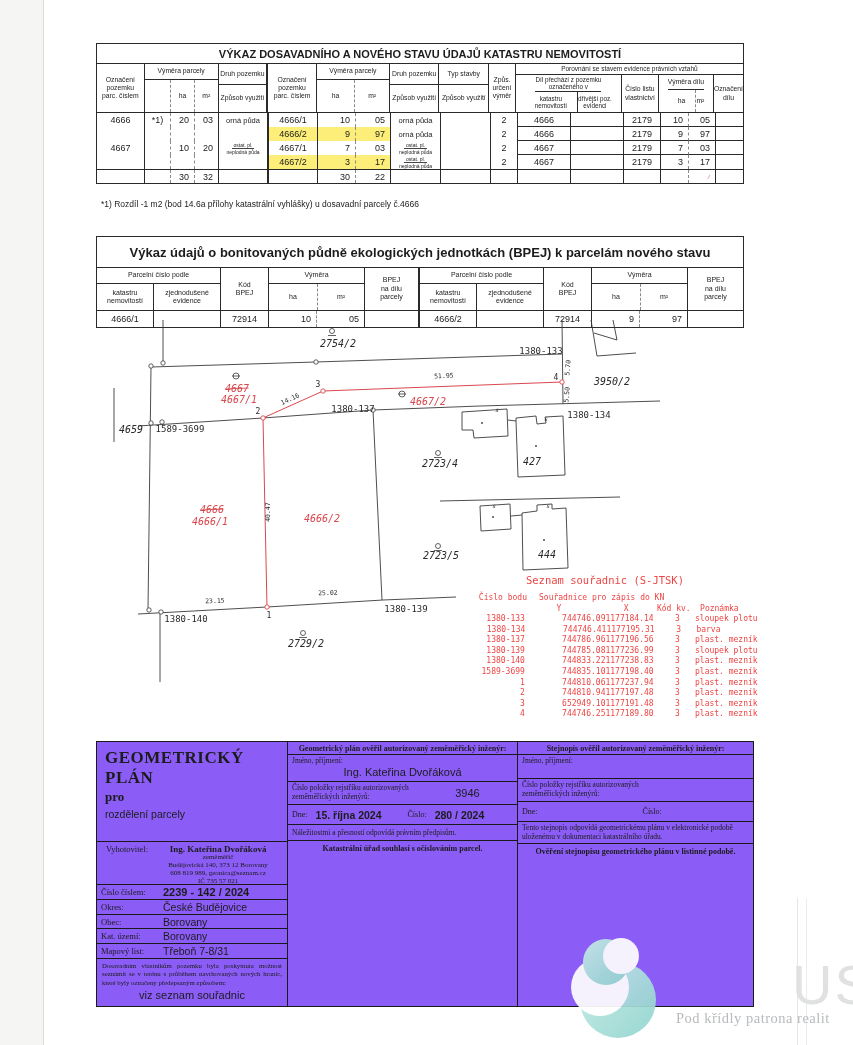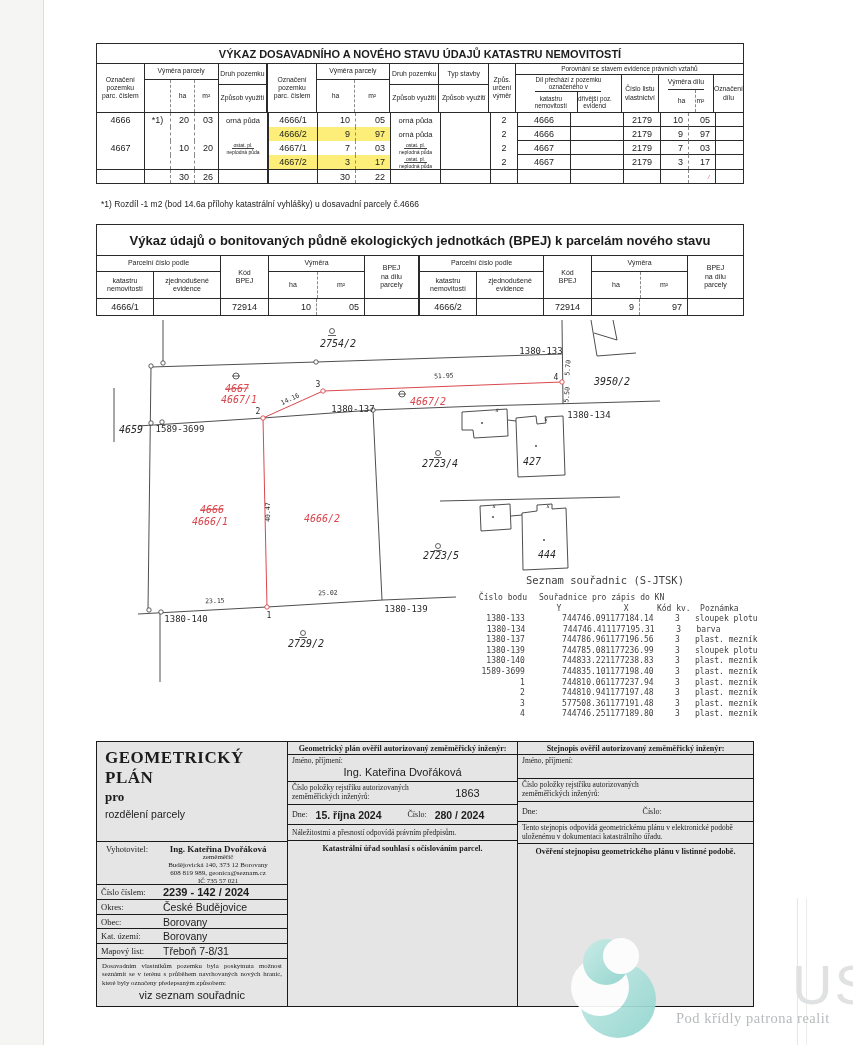--- a/index.html
+++ b/index.html
@@ -39,21 +39,21 @@
   .cell.rl{border-bottom:1px solid #2a2a2a;}
   .cell .frac{display:flex;flex-direction:column;align-items:center;justify-content:center;
               font-size:5px;line-height:1.2;width:100%;}
   .cell .frac .top{border-bottom:0.5px solid #444;padding:0 2px;}
   .cell.druh{justify-content:center;font-size:7.5px;}
   .hl{background:#fcee79;}
   .redtick{color:#d9484e;font-size:6px;transform:rotate(15deg);opacity:.8;}
   .footnote{position:absolute;left:101px;top:199px;font-size:8.5px;color:#222;}
 
   
-  .bpej{position:absolute;left:96px;top:224px;width:646px;border:1.5px solid #2a2a2a;background:#fff;}
+  .bpej{position:absolute;left:96px;top:236px;width:646px;border:1.5px solid #2a2a2a;background:#fff;}
   .bpej-title{height:30px;display:flex;align-items:center;justify-content:center;
               font-weight:bold;font-size:13px;border-bottom:1.5px solid #2a2a2a;}
   .bpej-body{display:flex;}
   .bpej-half{width:323px;box-sizing:border-box;}
   .bpej-half.lft{border-right:2px solid #2a2a2a;}
   .b-head{display:flex;height:42px;border-bottom:1px solid #2a2a2a;font-size:7px;line-height:1.2;text-align:center;}
   .b-row{display:flex;height:16px;font-size:9px;}
 
   
   .map-svg{position:absolute;left:90px;top:318px;width:670px;height:420px;}
@@ -61,35 +61,35 @@
   .blk{stroke:#3a3a3a;stroke-width:0.9;}
   .red{stroke:#d9484e;stroke-width:1;}
   text.pnum{font:italic 10px "DejaVu Sans Mono",monospace;fill:#2a2a2a;}
   text.red{font:italic 10px "DejaVu Sans Mono",monospace;fill:#d9484e;stroke:none;}
   text.ref{font:9px "DejaVu Sans Mono",monospace;fill:#2a2a2a;}
   text.meas{font:6.5px "DejaVu Sans Mono",monospace;fill:#2a2a2a;}
   text.pt{font:8px "DejaVu Sans Mono",monospace;fill:#2a2a2a;}
   text.sm{font:italic 6px "DejaVu Sans Mono",monospace;fill:#2a2a2a;}
 
   
-  .coords{position:absolute;left:455px;top:574px;width:300px;font-family:"DejaVu Sans Mono",monospace;color:#404040;}
+  .coords{position:absolute;left:455px;top:574px;width:300px;font-family:"DejaVu Sans Mono",monospace;color:#ef4444;}
   .coords .ttl{text-align:center;font-size:10.5px;margin-bottom:6px;}
   .crow{display:flex;font-size:8px;line-height:10.6px;}
   .crow .c1{width:72px;text-align:right;}
   .crow .c2{width:83px;text-align:right;}
   .crow .c3{width:64px;}
   .crow .c4{width:20px;text-align:center;}
   .crow .c5{width:60px;text-align:left;padding-left:8px;white-space:nowrap;}
   .chead1{display:flex;font-size:8px;line-height:11px;}
   .chead1 .c1{width:72px;text-align:right;}
   .chead1 .cs{padding-left:12px;}
 
   
   .form{position:absolute;left:96px;top:741px;width:658px;height:266px;display:flex;
-        border:1.5px solid #1a1a1a;box-sizing:border-box;background:#e5e5e5;}
+        border:1.5px solid #1a1a1a;box-sizing:border-box;background:#8b5cf6;}
   .fcol{box-sizing:border-box;display:flex;flex-direction:column;}
   .fcol.l{width:191px;border-right:1.5px solid #1a1a1a;}
   .fcol.m{width:230px;border-right:1.5px solid #1a1a1a;}
   .fcol.rr{flex:1;}
   .gp-title{height:102px;border-bottom:1px solid #1a1a1a;padding:6px 8px;box-sizing:border-box;}
   .gp-title .t1b{font-family:"Liberation Serif",serif;font-weight:bold;font-size:17px;letter-spacing:.5px;}
   .gp-title .t2b{font-family:"Liberation Serif",serif;font-weight:bold;font-size:13px;margin-top:1px;}
   .gp-title .t3b{font-size:10.5px;margin-top:3px;}
   .vyh{height:43px;border-bottom:1px solid #1a1a1a;display:flex;font-size:8px;box-sizing:border-box;padding:2px 4px;}
   .vyh .lab{width:52px;font-family:"Liberation Serif",serif;font-size:8.5px;text-align:center;}
@@ -290,21 +290,21 @@
           <div class="cell " style="width: 53px;"></div>
           <div class="cell c" style="width: 37px;">2179</div>
           <div class="cell r dr" style="width: 28px;">3</div>
           <div class="cell r" style="width: 27px;">17</div>
           <div class="cell last"></div>
         </div>
         <div class="t1-row tot">
           <div class="cell c" style="width: 48px;"></div>
           <div class="cell c dr" style="width: 26px;"></div>
           <div class="cell r dr" style="width: 24px;">30</div>
-          <div class="cell r" style="width: 24px;">26</div>
+          <div class="cell r" style="width: 24px;">32</div>
           <div class="cell druh thick-r" style="width: 50px;"></div>
           <div class="cell c" style="width: 49px;"></div>
           <div class="cell r dr" style="width: 38px;">30</div>
           <div class="cell r" style="width: 35px;">22</div>
           <div class="cell druh" style="width: 50px;"></div>
           <div class="cell " style="width: 50px;"></div>
           <div class="cell c" style="width: 27px;"></div>
           <div class="cell c" style="width: 53px;"></div>
           <div class="cell " style="width: 53px;"></div>
           <div class="cell c" style="width: 37px;"></div>
@@ -557,21 +557,21 @@
         </div>
         <div class="crow">
           <div class="c1">2</div>
           <div class="c2">744810.94</div>
           <div class="c3">1177197.48</div>
           <div class="c4">3</div>
           <div class="c5">plast. mezník</div>
         </div>
         <div class="crow">
           <div class="c1">3</div>
-          <div class="c2">577508.36</div>
+          <div class="c2">652949.10</div>
           <div class="c3">1177191.48</div>
           <div class="c4">3</div>
           <div class="c5">plast. mezník</div>
         </div>
         <div class="crow">
           <div class="c1">4</div>
           <div class="c2">744746.25</div>
           <div class="c3">1177189.80</div>
           <div class="c4">3</div>
           <div class="c5">plast. mezník</div>
@@ -624,21 +624,21 @@
     </div>
 
     <div class="fcol m">
       <div class="mrow mhead">Geometrický plán ověřil autorizovaný zeměměřický inženýr:</div>
       <div class="mrow mname">
         <div class="tin">Jméno, příjmení:</div>
         <div class="big">Ing. Kateřina Dvořáková</div>
       </div>
       <div class="mrow mreg">
         <div class="tin">Číslo položky rejstříku autorizovaných zeměměřických inženýrů:</div>
-        <div class="big">1863</div>
+        <div class="big">3946</div>
       </div>
       <div class="mrow mdate">
         <div class="tin">Dne:</div>
         <div class="big">15. října 2024</div>
         <div class="tin" style="margin-left:26px">Číslo:</div>
         <div class="big">280 / 2024</div>
       </div>
       <div class="mrow mnote">Náležitostmi a přesností odpovídá právním předpisům.</div>
       <div class="mcenter">Katastrální úřad souhlasí s očíslováním parcel.</div>
       <div class="stamp"></div>

